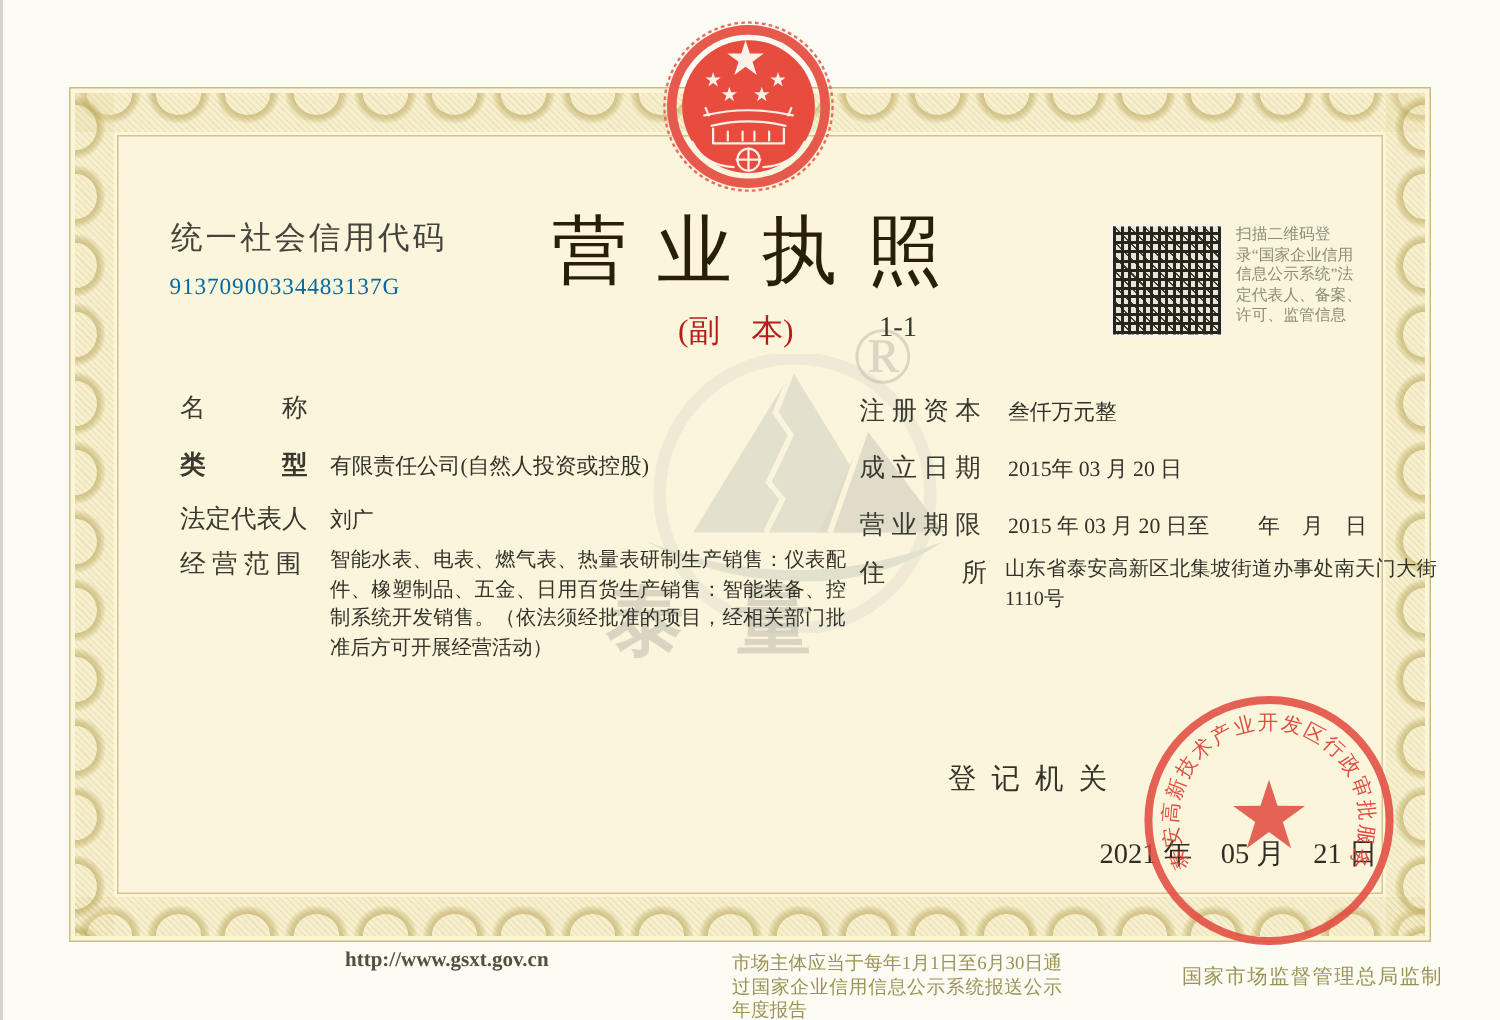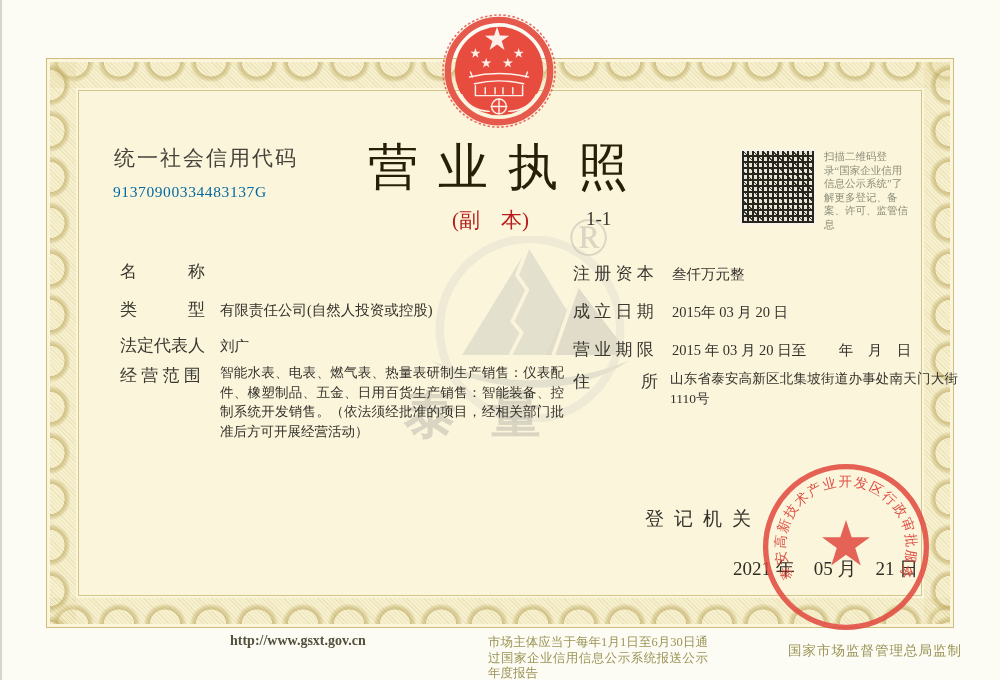--- a/index.html
+++ b/index.html
@@ -59,28 +59,28 @@
     background-image:
       repeating-linear-gradient(0deg,#26261f 0 2px,transparent 2px 6px),
       repeating-linear-gradient(90deg,#26261f 0 2px,transparent 2px 5px),
       repeating-linear-gradient(45deg,transparent 0 2px,#3c3c31 2px 3px,transparent 3px 7px);}
   .qr-caption{left:822px;top:150px;width:88px;font-size:10.5px;line-height:13.5px;
     color:#8c8d78;}
   .flabel{font-size:17px;color:#3a3830;white-space:nowrap;}
   .fvalue{font-size:14.5px;color:#33312a;white-space:nowrap;}
   .fblock{font-size:13.5px;line-height:19.5px;color:#33312a;white-space:normal;text-align:justify;}
   .lb1{left:118px;top:260px;} .lv1{left:218px;top:263px;}
-  .lb2{left:118px;top:298px;} .lv2{left:218px;top:301px;}
+  .lb2{left:118px;top:298px;font-weight:bold;} .lv2{left:218px;top:301px;}
   .lb3{left:118px;top:334px;} .lv3{left:218px;top:337px;}
   .lb4{left:118px;top:364px;} .lv4{left:218px;top:363px;width:344px;}
   .rb1{left:571px;top:262px;} .rv1{left:670px;top:265px;}
   .rb2{left:571px;top:300px;} .rv2{left:670px;top:303px;}
   .rb3{left:571px;top:338px;} .rv3{left:670px;top:341px;}
   .rb4{left:571px;top:370px;} .rv4{left:668px;top:369px;width:288px;}
-  .authority{left:630px;top:506px;font-size:19px;letter-spacing:10px;color:#34322a;white-space:nowrap;margin-left:13px;}
+  .authority{left:630px;top:506px;font-size:19px;letter-spacing:10px;color:#34322a;white-space:nowrap;}
   .issue-date{left:731px;top:556px;font-size:19px;color:#2f2d25;white-space:nowrap;}
   
   .f-label{left:48px;top:637px;font-size:13px;letter-spacing:1px;color:#a59e60;}
   .f-url{left:228px;top:633px;font-size:14px;font-weight:700;color:#53503c;}
   .f-notice{left:486px;top:635px;width:220px;font-size:12.5px;line-height:15.5px;color:#9b9355;text-align:justify;}
   .f-super{left:786px;top:642px;font-size:13.5px;letter-spacing:1px;color:#9b9355;white-space:nowrap;}
 </style>
 </head>
 <body>
 
@@ -129,21 +129,21 @@
   </svg>
 
   <div class="z code-label">统一社会信用代码</div>
   <div class="z code-value">91370900334483137G</div>
   <div class="z title">营业执照</div>
   <div class="z subtitle">(副　本)</div>
   <div class="z pageno">1-1</div>
   <div class="z qr">
       <div class="qr-i"></div>
     </div>
-  <div class="z qr-caption">扫描二维码登录“国家企业信用信息公示系统”了解更多登记、备案、许可、监管信息</div>
+  <div class="z qr-caption">扫描二维码登录“国家企业信用信息公示系统”法定代表人、备案、许可、监管信息</div>
 
   <div class="z flabel lb1">名　　　称</div>
   <div class="z flabel lb2">类　　　型</div>
   <div class="z fvalue lv2">有限责任公司(自然人投资或控股)</div>
   <div class="z flabel lb3">法定代表人</div>
   <div class="z fvalue lv3">刘广</div>
   <div class="z flabel lb4">经 营 范 围</div>
   <div class="z fblock lv4">智能水表、电表、燃气表、热量表研制生产销售：仪表配件、橡塑制品、五金、日用百货生产销售：智能装备、控制系统开发销售。（依法须经批准的项目，经相关部门批准后方可开展经营活动）</div>
 
   <div class="z flabel rb1">注 册 资 本</div>

